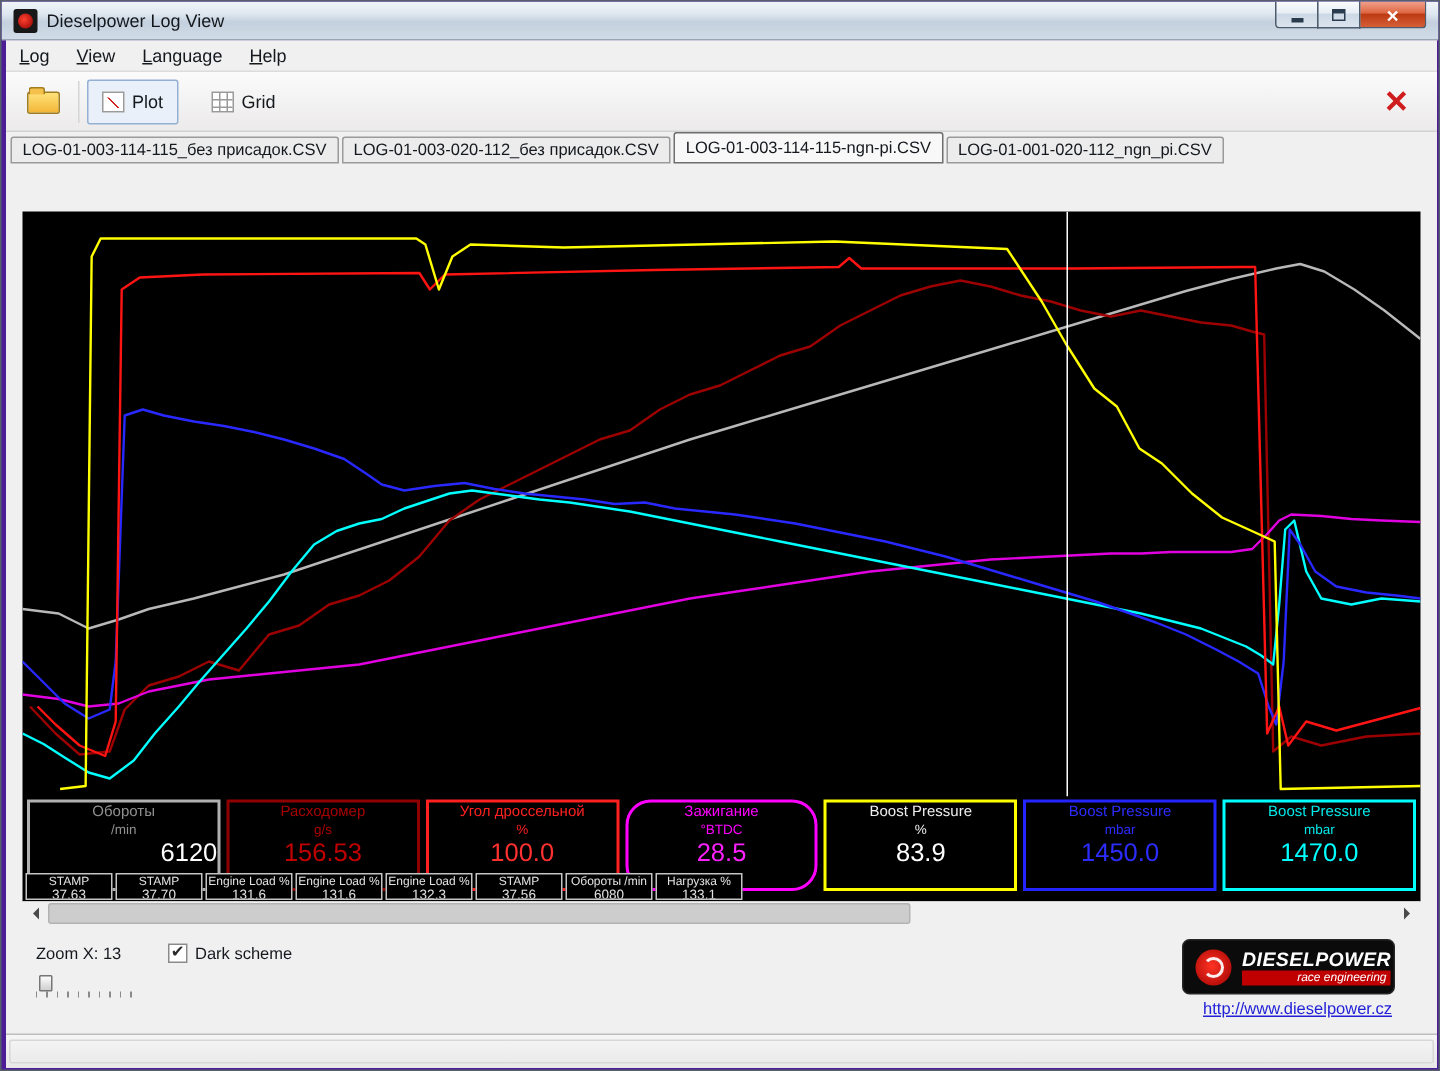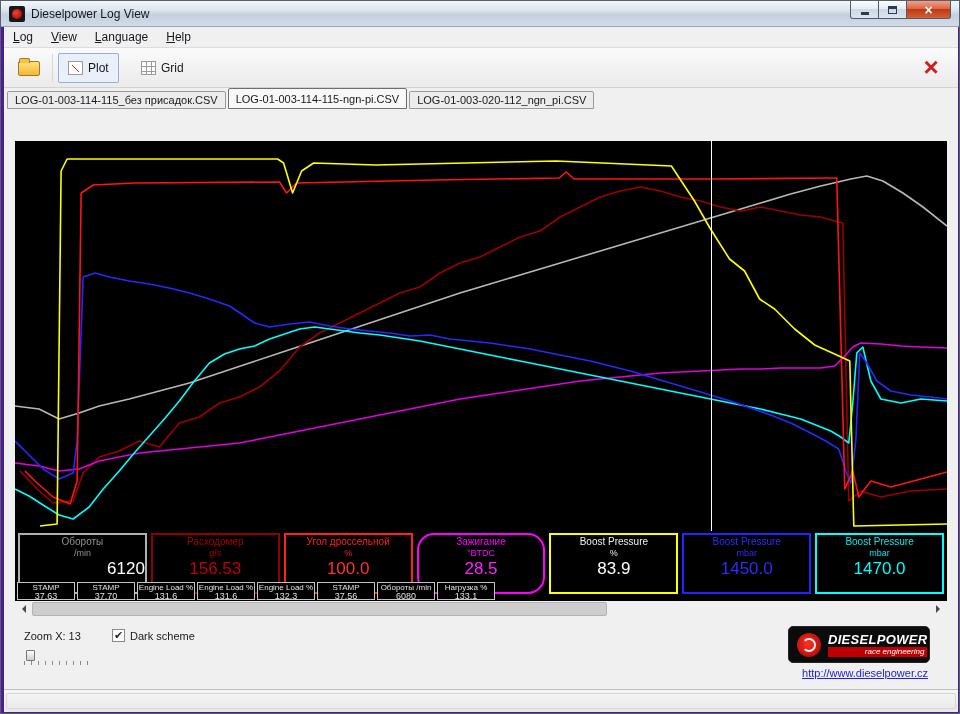--- a/index.html
+++ b/index.html
@@ -153,22 +153,23 @@
         <div class="mini-icon mini-grid"></div>
         <span>Grid</span>
       </div>
       <div class="tb-close">
           <span>×</span>
         </div>
     </div>
 
     <div class="tabbar">
       <div class="tab">LOG-01-003-114-115_без присадок.CSV</div>
+      <div class="tab">LOG-01-003-020-112_без присадок.CSV</div>
       <div class="tab active">LOG-01-003-114-115-ngn-pi.CSV</div>
-      <div class="tab">LOG-01-003-020-112_ngn_pi.CSV</div>
+      <div class="tab">LOG-01-001-020-112_ngn_pi.CSV</div>
     </div>
 
 
     <div class="blackpanel">
       <svg class="plot-svg" viewBox="0 0 930 390" preserveAspectRatio="none">
           <polyline points="0,265 24,268 44,278 64,272 84,265 114,258 144,250 174,242 204,232 234,222 264,212 294,202 324,192 354,182 384,172 414,162 444,152 474,143 504,134 534,125 564,116 594,107 624,98 654,89 684,80 714,71 744,62 774,53 804,45 834,38 850,35 866,40 886,52 906,66 930,85" fill="none" stroke="#b8b8b8" stroke-width="1.6" stroke-linejoin="round" vector-effect="non-scaling-stroke"></polyline>
           <polyline points="5,330 22,348 38,362 58,360 68,332 84,316 104,310 124,300 144,306 164,282 184,276 204,262 224,256 244,246 264,230 284,206 304,192 324,182 344,172 364,162 384,152 404,146 424,132 444,122 464,116 484,106 504,96 524,90 544,76 564,66 584,56 604,50 624,46 644,50 664,56 684,60 704,66 724,70 744,66 764,70 784,74 804,76 818,80 826,82 832,360 844,350 864,356 894,350 930,348" fill="none" stroke="#9c0000" stroke-width="1.6" stroke-linejoin="round" vector-effect="non-scaling-stroke"></polyline>
           <polyline points="0,322 24,325 44,330 64,328 84,320 104,316 124,312 144,310 164,308 184,306 204,304 224,302 244,298 264,294 284,290 304,286 324,282 344,278 364,274 384,270 404,266 424,262 444,258 464,255 484,252 504,249 524,246 544,243 564,240 584,238 604,236 624,234 644,232 664,231 684,230 704,229 724,228 744,228 764,227 784,227 804,227 818,225 828,215 836,206 844,202 864,203 884,205 904,206 930,207" fill="none" stroke="#e000e0" stroke-width="1.6" stroke-linejoin="round" vector-effect="non-scaling-stroke"></polyline>
           <polyline points="0,348 14,355 28,364 44,374 58,378 74,366 88,348 104,330 119,312 134,295 149,278 164,260 179,240 194,222 209,213 224,208 239,205 254,198 269,193 284,188 299,186 314,188 329,190 344,192 364,194 384,197 404,200 424,204 444,208 464,212 484,216 504,220 524,224 544,228 564,232 584,236 604,240 624,244 644,248 664,252 684,256 704,260 724,264 744,268 764,273 784,278 799,284 814,290 824,296 832,302 836,262 840,212 846,206 854,240 864,258 884,262 904,258 930,260" fill="none" stroke="#00ffff" stroke-width="1.6" stroke-linejoin="round" vector-effect="non-scaling-stroke"></polyline>
           <polyline points="0,300 14,314 28,328 44,338 58,332 62,300 68,136 80,132 94,136 114,140 134,143 154,147 174,152 194,158 214,165 229,175 239,182 254,186 274,183 294,181 314,185 334,188 354,190 374,192 394,195 414,194 434,198 454,200 474,202 494,205 514,208 534,212 554,216 574,220 594,225 614,230 634,236 654,242 674,248 694,254 714,260 734,267 754,274 774,282 794,292 809,300 822,308 829,330 834,342 839,300 843,212 850,222 860,240 874,250 894,254 914,256 930,258" fill="none" stroke="#2828ff" stroke-width="1.6" stroke-linejoin="round" vector-effect="non-scaling-stroke"></polyline>

